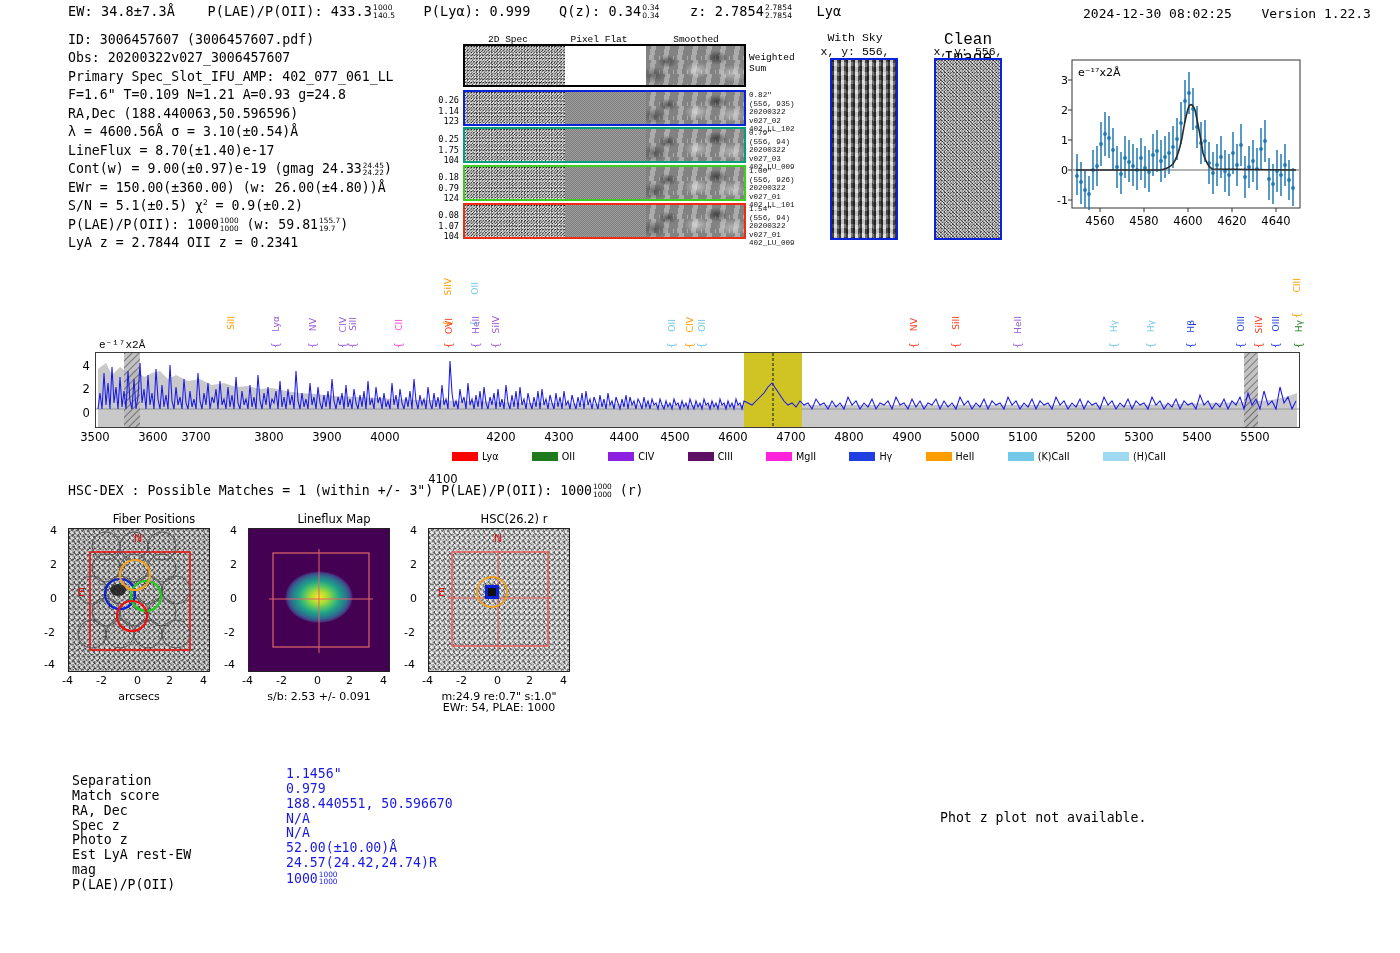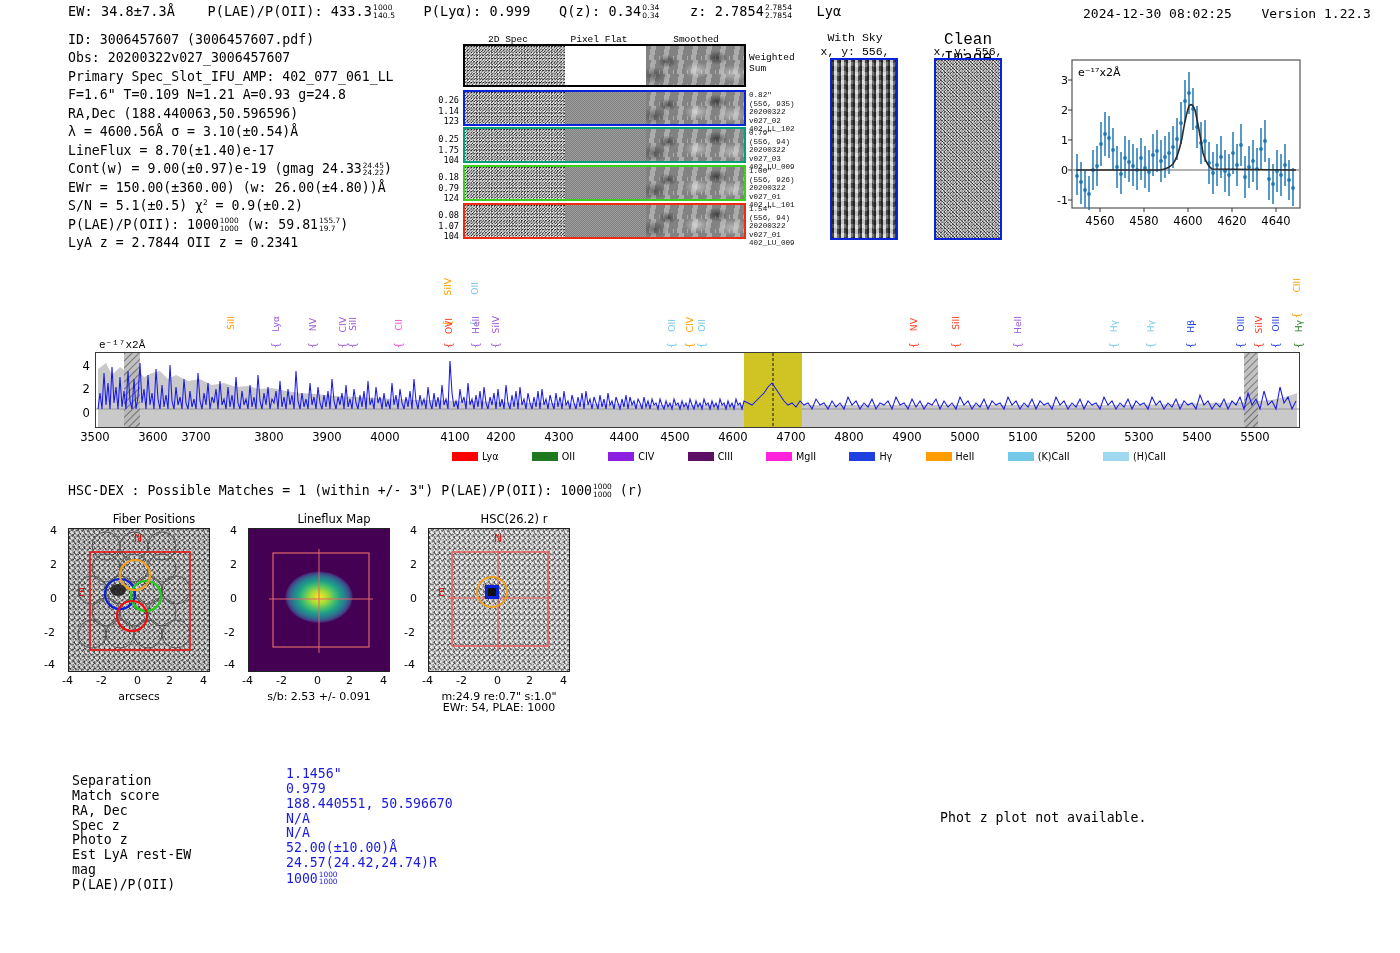--- a/index.html
+++ b/index.html
@@ -517,21 +517,21 @@
 <div class="abs ytick" style="left:72px;top:382px;">2</div>
 <div class="abs ytick" style="left:72px;top:406px;">0</div>
 
 <div class="abs" style="left:95px;top:430px;width:1205px;height:16px;">
   <div class="abs xtick" style="left:-22px;">3500</div>
   <div class="abs xtick" style="left:36px;">3600</div>
   <div class="abs xtick" style="left:79px;">3700</div>
   <div class="abs xtick" style="left:152px;">3800</div>
   <div class="abs xtick" style="left:210px;">3900</div>
   <div class="abs xtick" style="left:268px;">4000</div>
-  <div class="abs xtick" style="left:338px;">4100</div>
+  <div class="abs xtick" style="left:326px;margin-top:42px;">4100</div>
   <div class="abs xtick" style="left:384px;">4200</div>
   <div class="abs xtick" style="left:442px;">4300</div>
   <div class="abs xtick" style="left:500px;text-align:right;">4400</div>
   <div class="abs xtick" style="left:558px;">4500</div>
   <div class="abs xtick" style="left:616px;">4600</div>
   <div class="abs xtick" style="left:674px;">4700</div>
   <div class="abs xtick" style="left:732px;">4800</div>
   <div class="abs xtick" style="left:790px;">4900</div>
   <div class="abs xtick" style="left:848px;">5000</div>
   <div class="abs xtick" style="left:906px;">5100</div>

